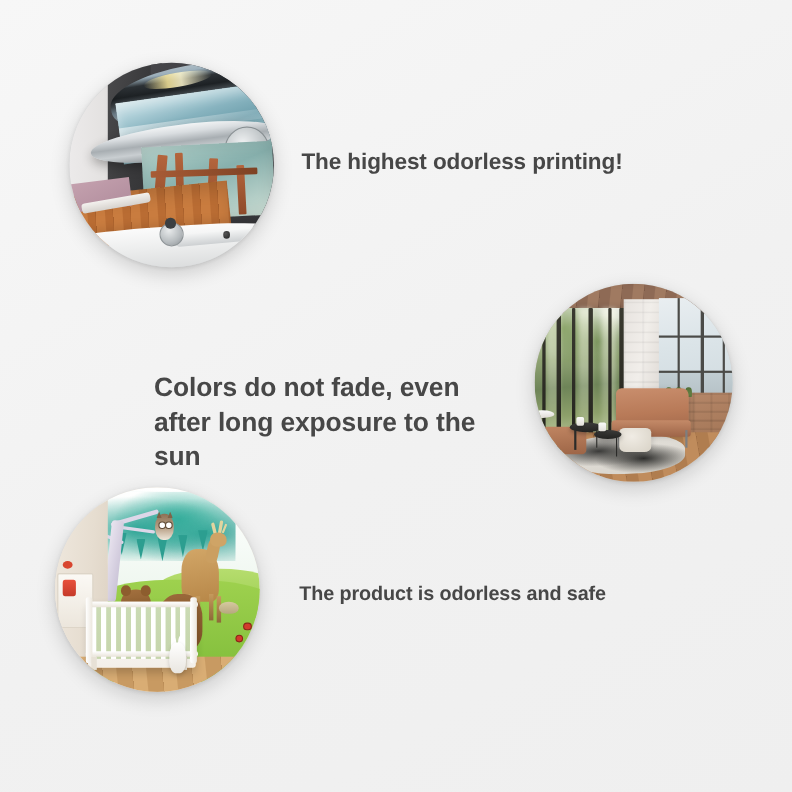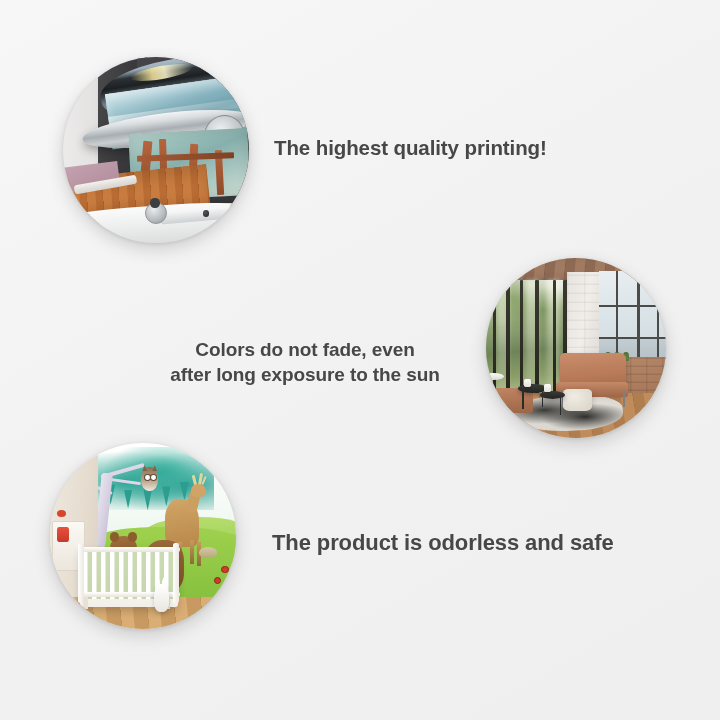--- a/index.html
+++ b/index.html
@@ -41,22 +41,22 @@
 
   .caption {
     position: absolute;
     color: #474747;
     font-weight: bold;
     letter-spacing: -0.1px;
     line-height: 1.32;
     white-space: pre-line;
   }
   .cap-1 { font-size: 20.5px; }
-  .cap-2 { font-size: 19px; text-align: center; }
-  .cap-3 { font-size: 22px; text-align: left; }
+  .cap-2 { font-size: 24px; }
+  .cap-3 { font-size: 18px; text-align: left; }
 
   
   .s1 { background: #cfd2d4; }
   .s1 .backwall {
     position: absolute; left: 0; top: 0; width: 26%; height: 100%;
     background: linear-gradient(90deg,#eceaea 0%, #e4e2e1 65%, #d3d1d0 100%);
   }
   .s1 .frame {
     position: absolute; left: 19%; top: -4%; width: 26%; height: 92%;
     background: linear-gradient(100deg,#4b4b4d 0%, #3a3a3c 50%, #2f2f31 100%);
@@ -537,21 +537,21 @@
         <div class="bar"></div>
         <div class="body"></div>
         <div class="ledge"></div>
         <div class="knob"></div>
         <div class="knob-s"></div>
         <div class="bolt b1"></div>
         <div class="bolt b2"></div>
       </div>
     </div>
 
-    <div class="caption cap-1" style="left:274px; top:134px; width:400px;">The highest quality printing!</div>
+    <div class="caption cap-1" style="left:274px; top:134px; width:400px;">The highest odorless printing!</div>
   </div>
 
   <div class="feature">
 
     <div class="circle" style="left:486px; top:258px; width:180px; height:180px;">
       <div class="scene s2">
         <div class="ceil"></div>
         <div class="mural"></div>
         <div class="foliage"></div>
         <div class="ray r1"></div>

